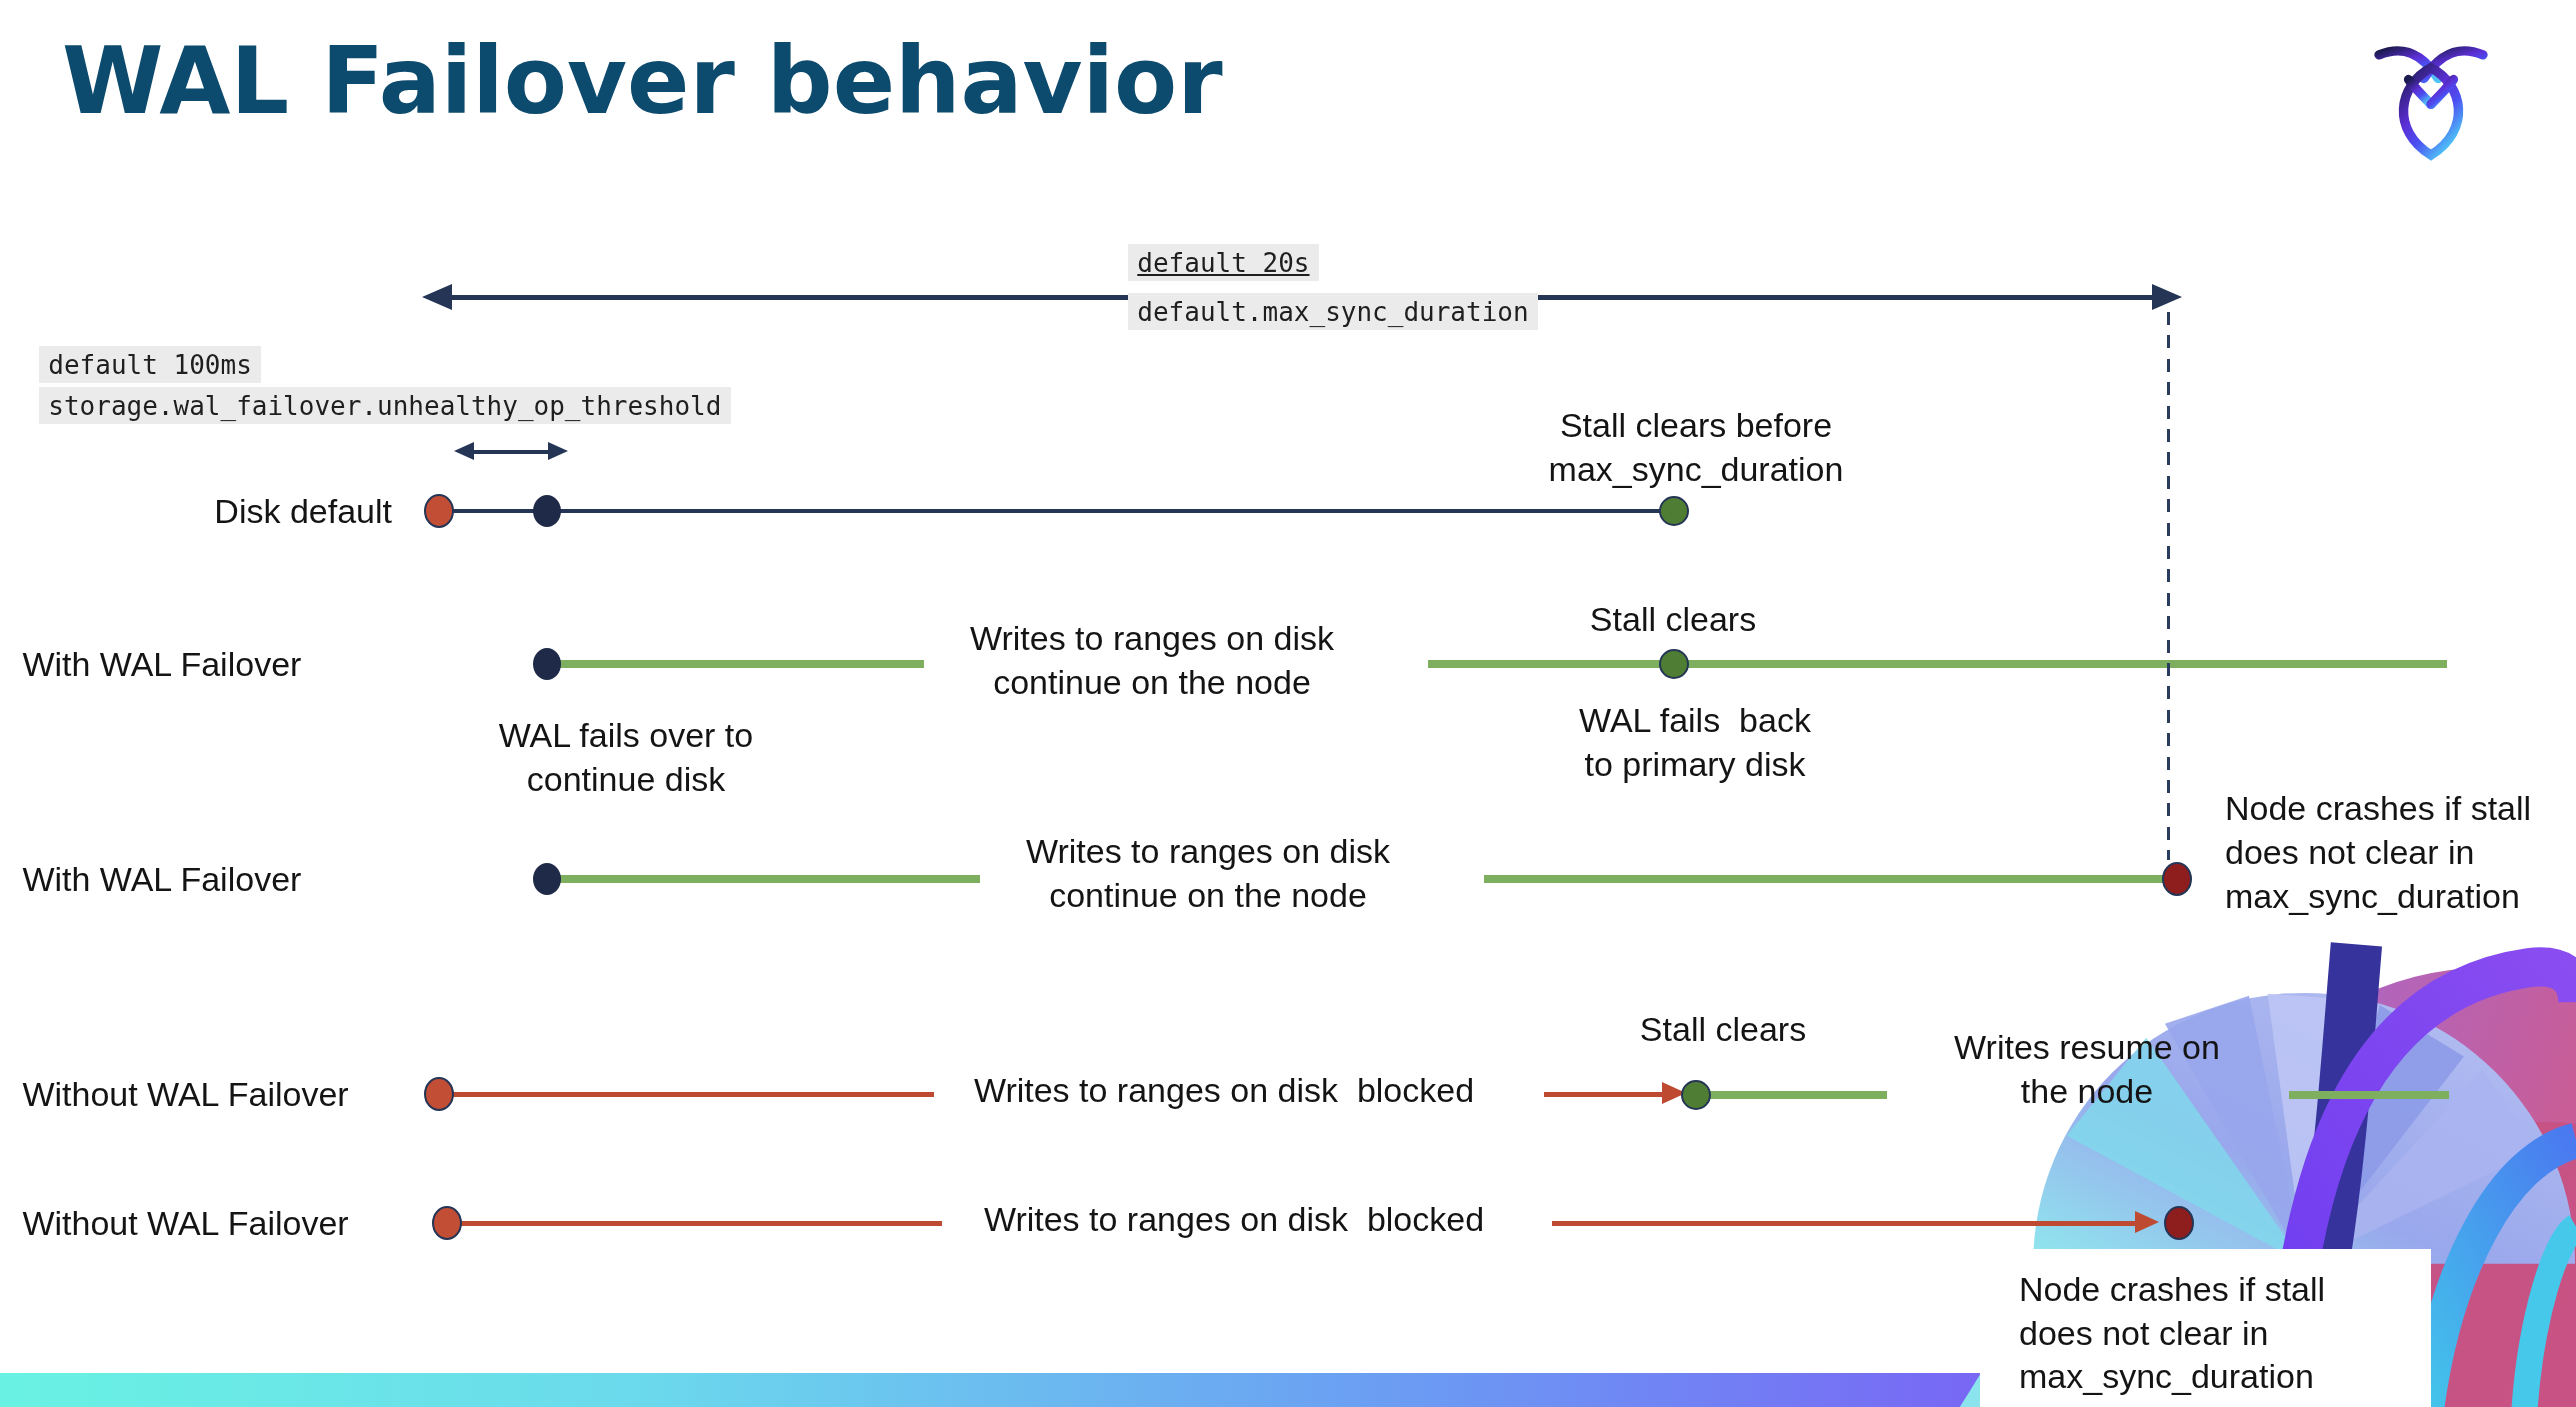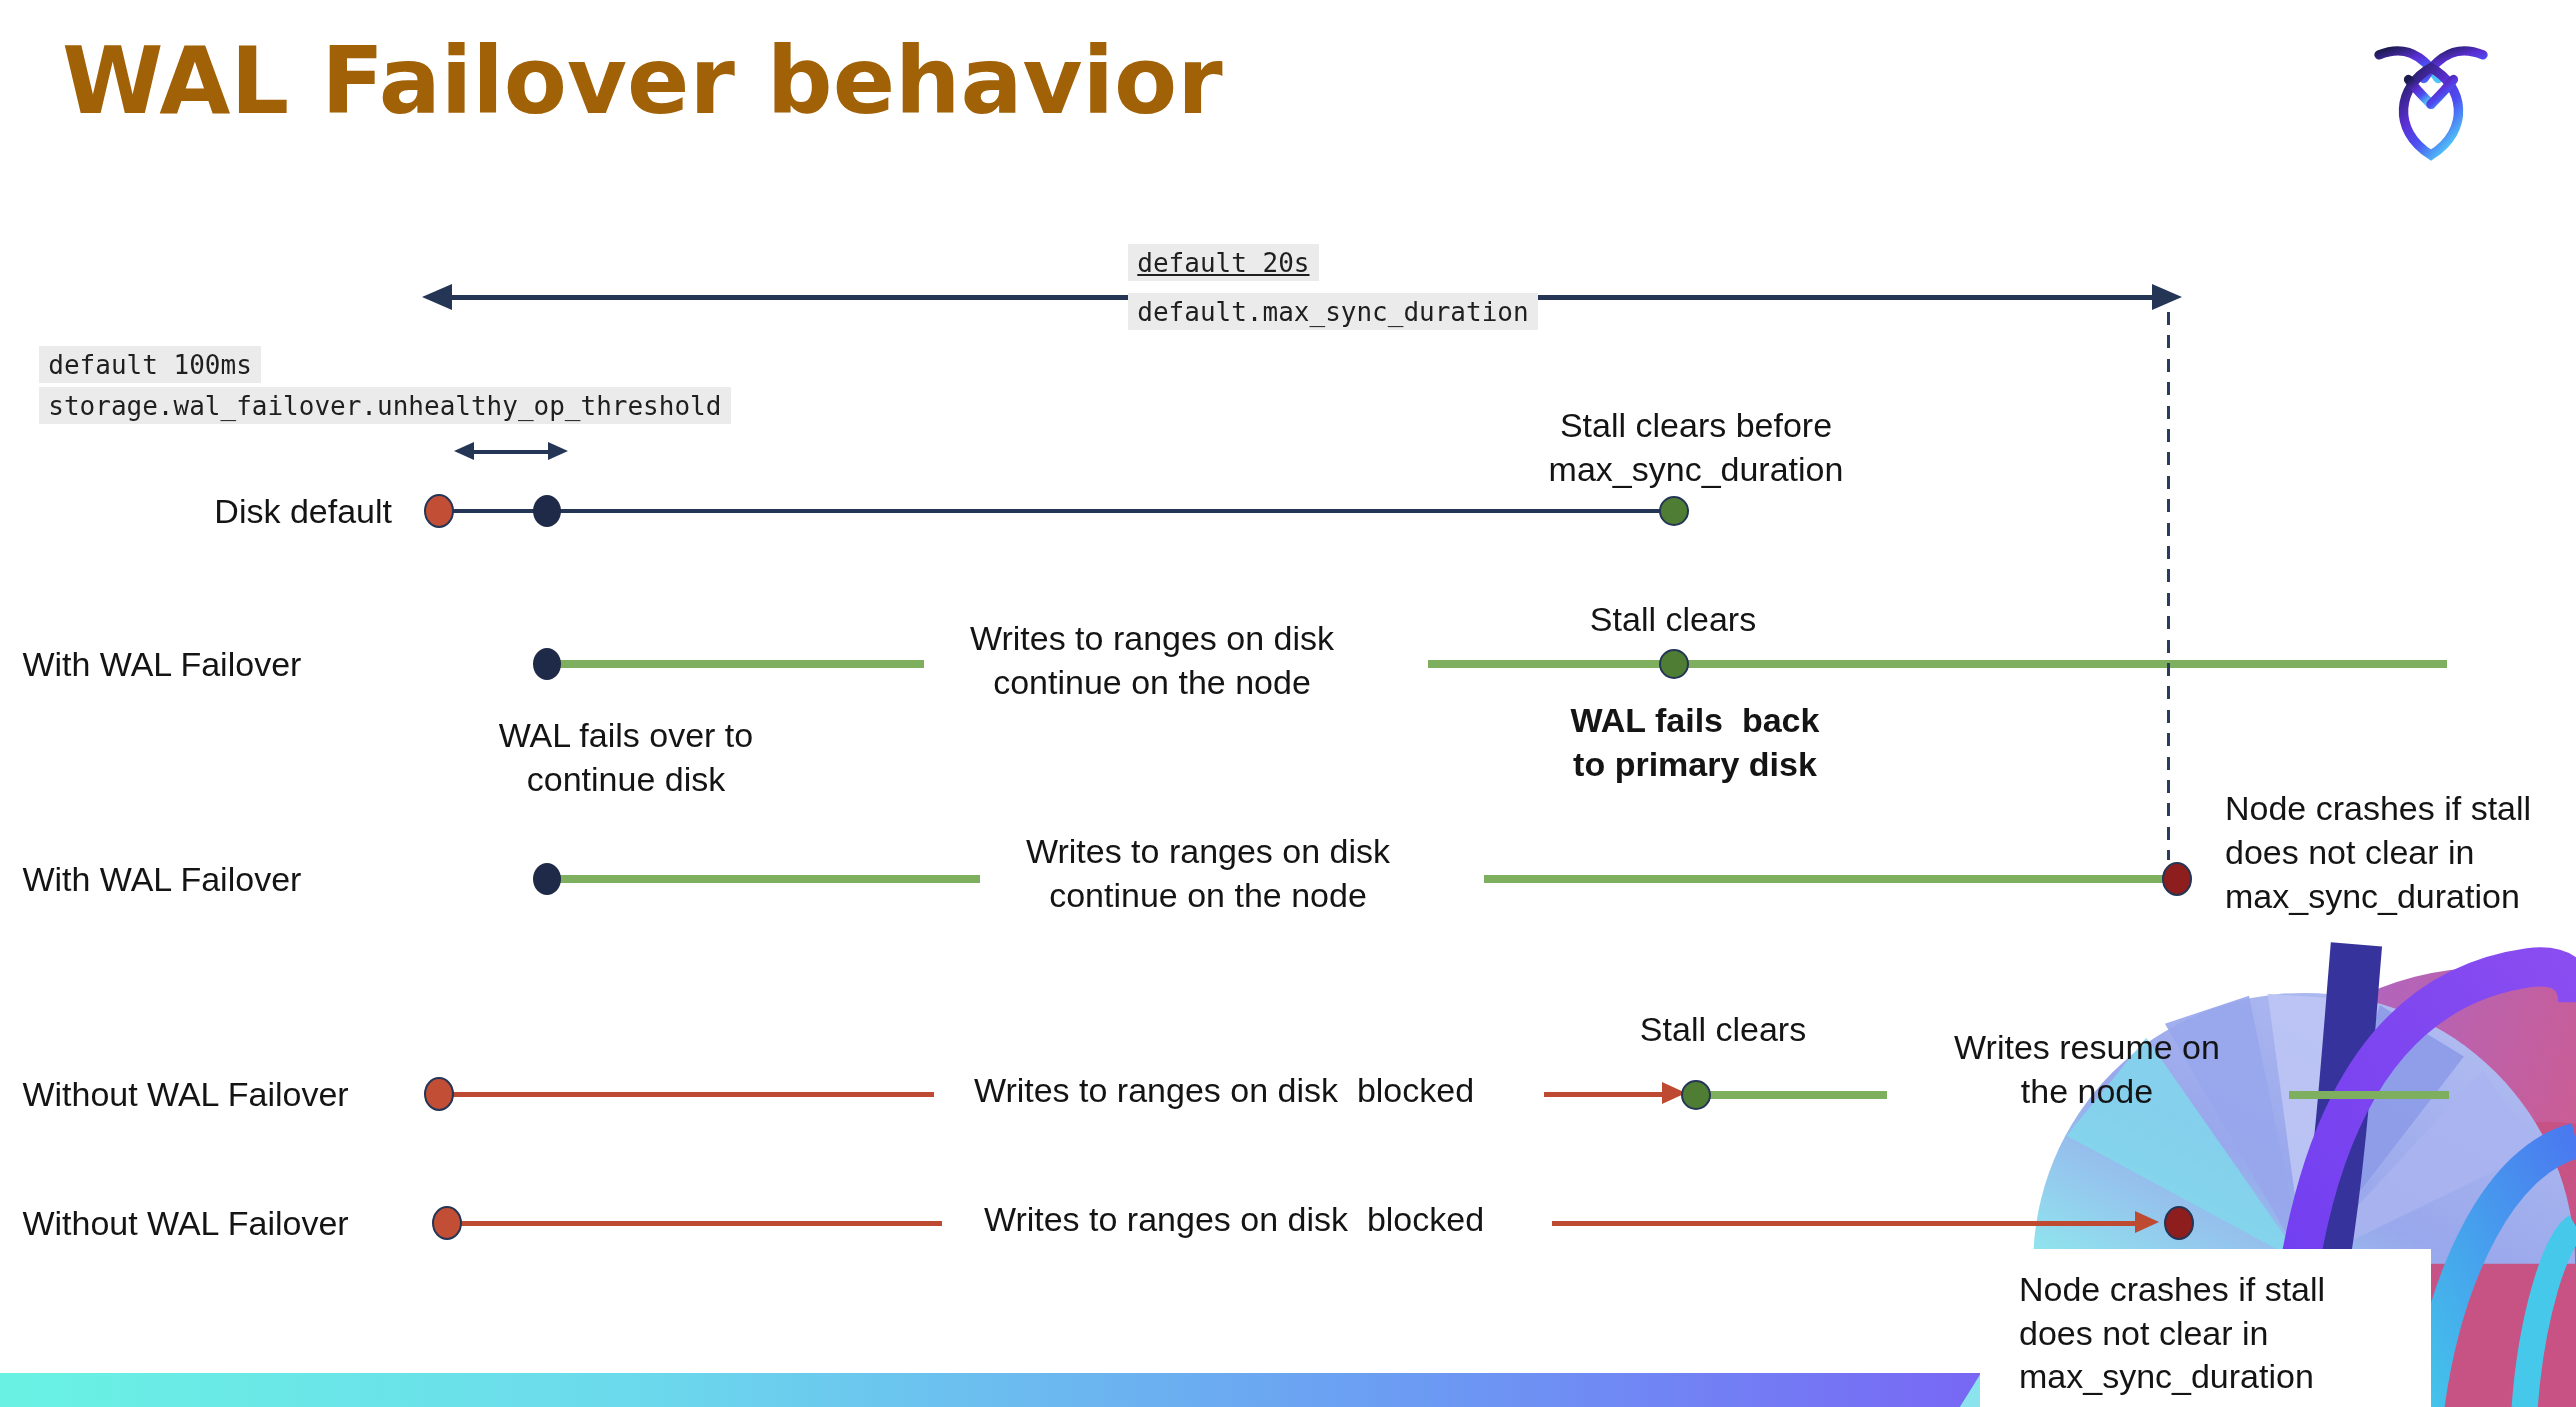--- a/index.html
+++ b/index.html
@@ -4,21 +4,21 @@
 <style>
   html,body{margin:0;padding:0;}
   body{
     width:2576px;height:1408px;position:relative;overflow:hidden;
     background:#ffffff;font-family:"Liberation Sans","DejaVu Sans",sans-serif;
     color:#141414;
   }
   .abs{position:absolute;}
   
   .page-title{
-    left:62px;top:28px;font-size:92px;font-weight:800;color:#a16207;
+    left:62px;top:28px;font-size:92px;font-weight:800;color:#0c4a6e;
     letter-spacing:0px;font-family:"DejaVu Sans","Liberation Sans",sans-serif;
   }
   
   .code-label{
     font-family:"DejaVu Sans Mono","Liberation Mono",monospace;
     font-size:26px;color:#1f1f1f;background:#ebebeb;
     padding:3.7px 9.3px;white-space:nowrap;z-index:6;
   }
   
   .txt{
@@ -106,21 +106,21 @@
 <div class="abs txt" style="left:22.4px;top:643px;">With WAL Failover</div>
 <div class="abs dot dot-navy" style="left:533px;top:648px;width:28px;height:32px;"></div>
 <div class="abs line green-line" style="left:547px;top:660px;width:377px;height:8.4px;"></div>
 <div class="abs txt center" style="left:1152px;top:617px;">Writes to ranges on disk
 continue on the node</div>
 <div class="abs line green-line" style="left:1428px;top:660px;width:1019px;height:8.4px;"></div>
 <div class="abs dot dot-green" style="left:1659px;top:649px;width:30px;height:30px;"></div>
 <div class="abs txt center" style="left:1673px;top:598px;">Stall clears</div>
 <div class="abs txt center" style="left:626px;top:714px;">WAL fails over to
 continue disk</div>
-<div class="abs txt center" style="left:1695px;top:699px;font-weight:bold;">WAL fails  back
+<div class="abs txt center" style="left:1695px;top:699px;">WAL fails  back
 to primary disk</div>
 
 <div class="abs txt" style="left:22.4px;top:858px;">With WAL Failover</div>
 <div class="abs dot dot-navy" style="left:533px;top:863px;width:28px;height:32px;"></div>
 <div class="abs line green-line" style="left:547px;top:875px;width:433px;height:8.4px;"></div>
 <div class="abs txt center" style="left:1208px;top:830px;">Writes to ranges on disk
 continue on the node</div>
 <div class="abs line green-line" style="left:1484px;top:875px;width:689px;height:8.4px;"></div>
 <div class="abs dashed-v" style="left:2167px;top:312px;height:548px;"></div>
 <div class="abs dot dot-crash" style="left:2162px;top:862px;width:30px;height:34px;"></div>

